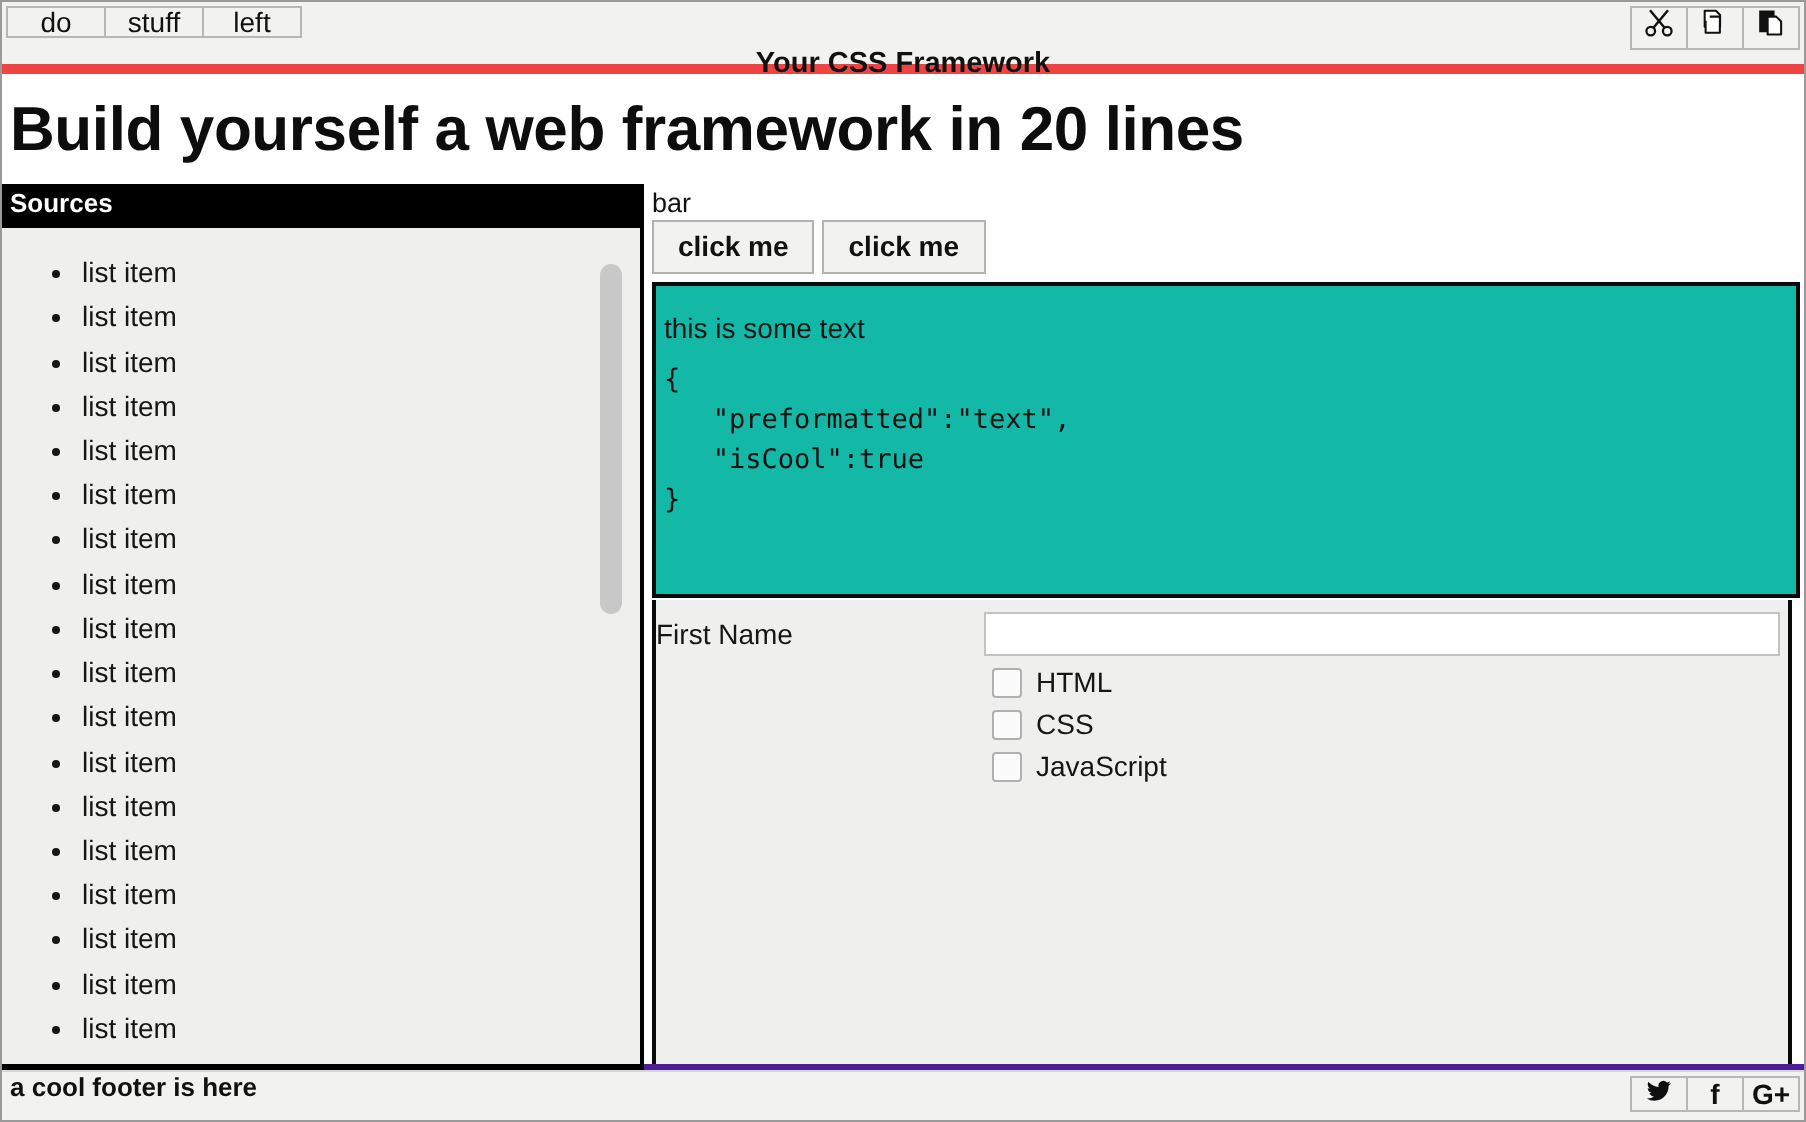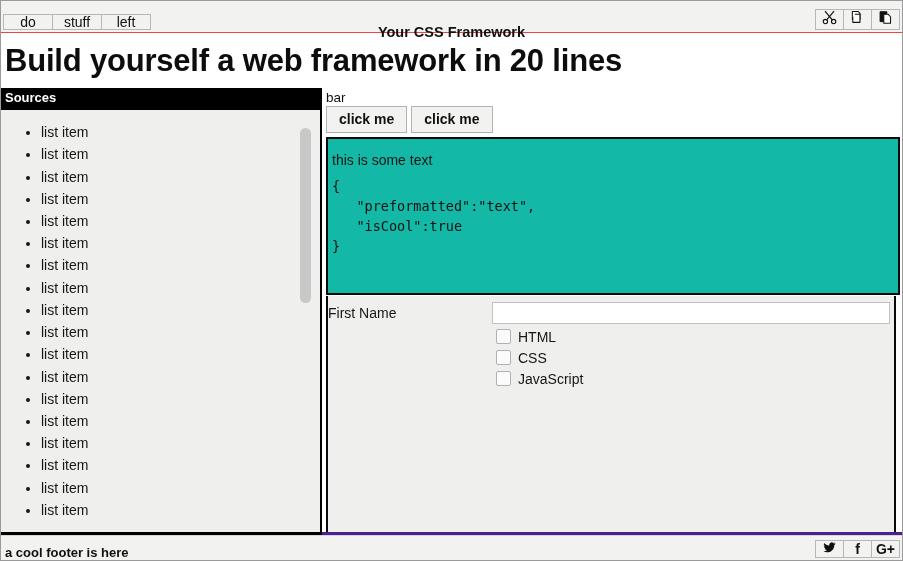--- a/index.html
+++ b/index.html
@@ -26,23 +26,23 @@
     display: flex;
     flex-direction: column;
   }
 
   
   .topbar {
     position: relative;
     height: 31px;
     flex: 0 0 31px;
     background: #f2f2f0;
-    border-bottom: 1px solid #ef4444;
-    display: flex;
-    align-items: flex-end;
+    border-bottom: 5px solid #ef4444;
+    display: flex;
+    align-items: flex-start;
   }
   .navgroup {
     display: flex;
     align-items: stretch;
     padding: 2px 0 2px 2px;
   }
   .navbtn {
     display: flex;
     align-items: center;
     justify-content: center;
@@ -297,20 +297,21 @@
     border-bottom: 5px solid #1c1c1c;
   }
   .tri-down {
     width: 0; height: 0;
     border-left: 4px solid transparent;
     border-right: 4px solid transparent;
     border-top: 5px solid #1c1c1c;
   }
   .check-row {
     display: flex;
+    align-items: center;
     margin: 0 0 4px 164px;
     padding-left: 4px;
   }
   .checkbox {
     width: 13px;
     height: 13px;
     border: 1px solid #b0b0b0;
     background: #fbfbfb;
     border-radius: 2px;
     margin-right: 7px;
@@ -322,21 +323,21 @@
     color: #161616;
     line-height: 1.2;
   }
 
   
   .footer {
     flex: 0 0 24px;
     height: 24px;
     background: #f2f2f0;
     display: flex;
-    align-items: flex-end;
+    align-items: flex-start;
     border-top: 1px solid #d6d6d6;
   }
   .footer-text {
     display: flex;
     align-items: center;
     padding-left: 4px;
     font-size: 13px;
     font-weight: bold;
     color: #111;
   }

